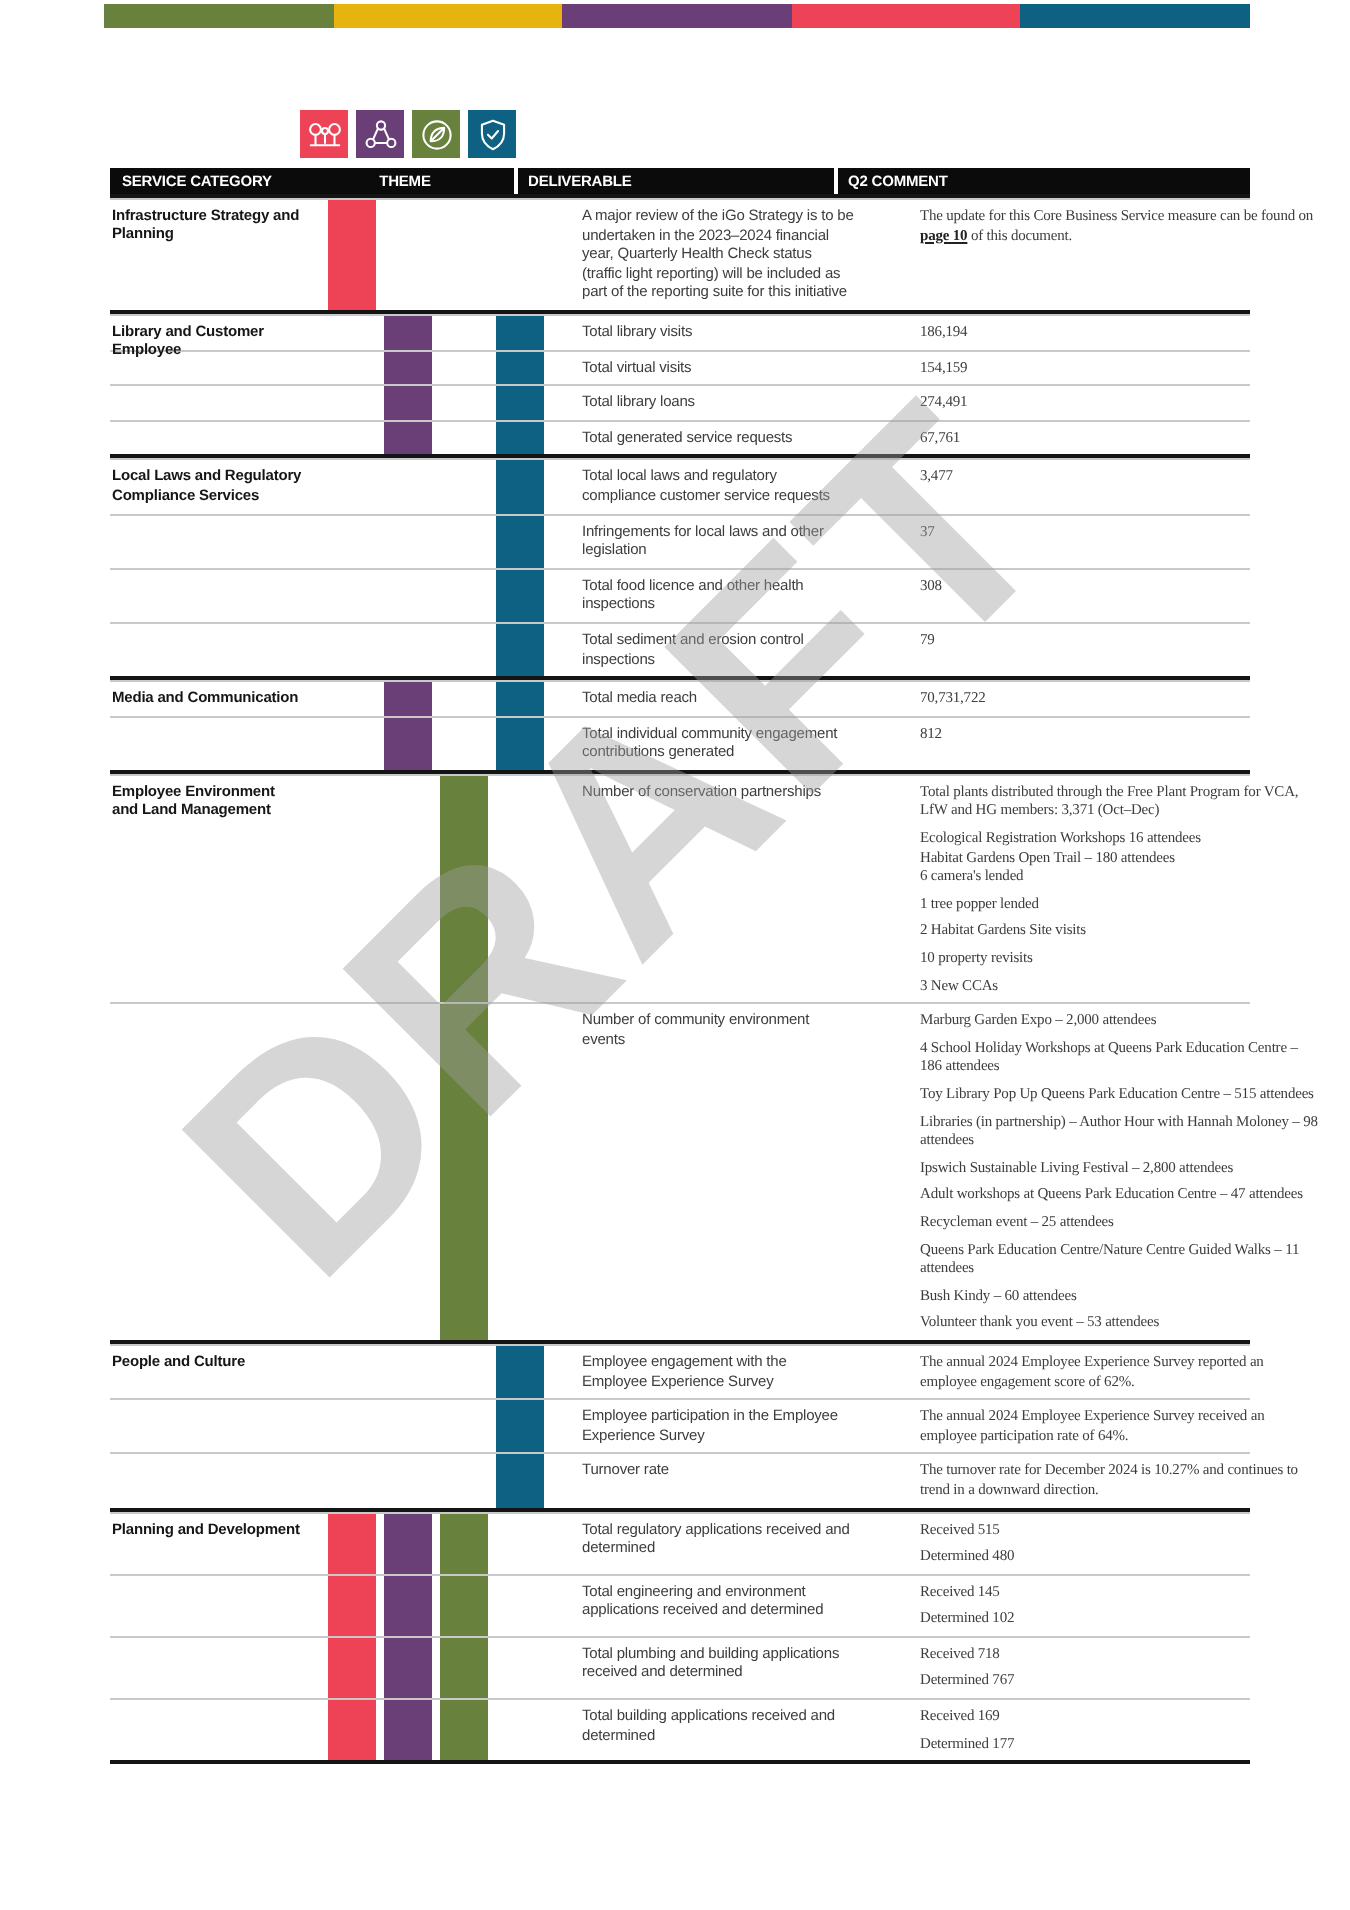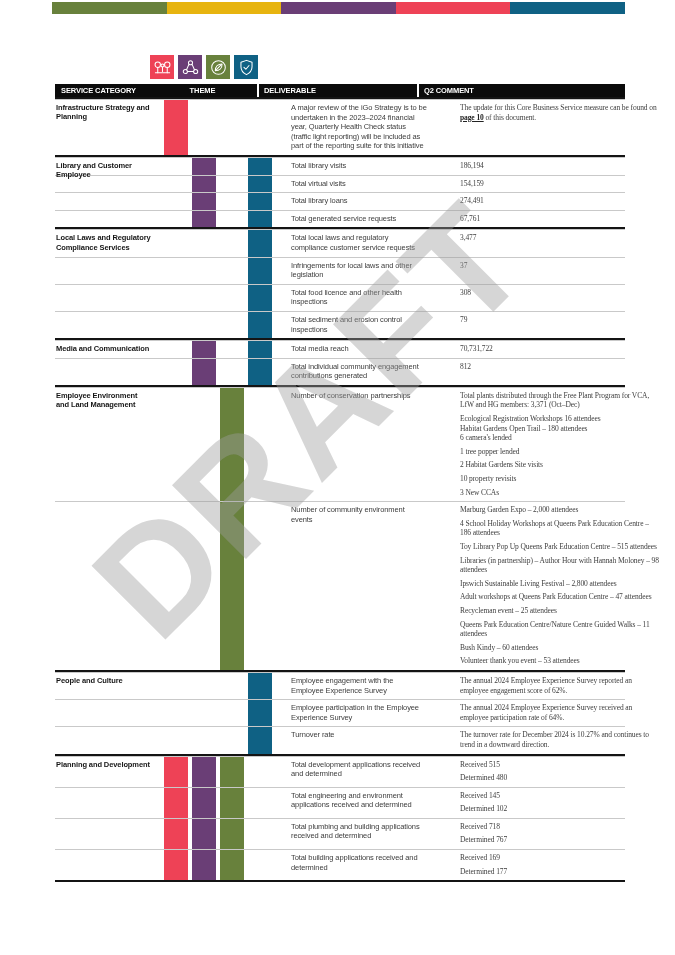--- a/index.html
+++ b/index.html
@@ -319,21 +319,21 @@
     <div class="group">
       <div class="cat">Planning and Development</div>
       <div class="row">
         <div></div>
         <div class="theme-cell">
           <span class="slot on-red"></span>
           <span class="slot on-purple"></span>
           <span class="slot on-olive"></span>
           <span class="slot"></span>
         </div>
-        <div class="cell-d">Total development applications received and determined</div>
+        <div class="cell-d">Total regulatory applications received and determined</div>
         <div class="cell-c"><div class="para">Received 515</div><div class="para">Determined 480</div></div>
       </div>
       <div class="row">
         <div></div>
         <div class="theme-cell">
           <span class="slot on-red"></span>
           <span class="slot on-purple"></span>
           <span class="slot on-olive"></span>
           <span class="slot"></span>
         </div>

